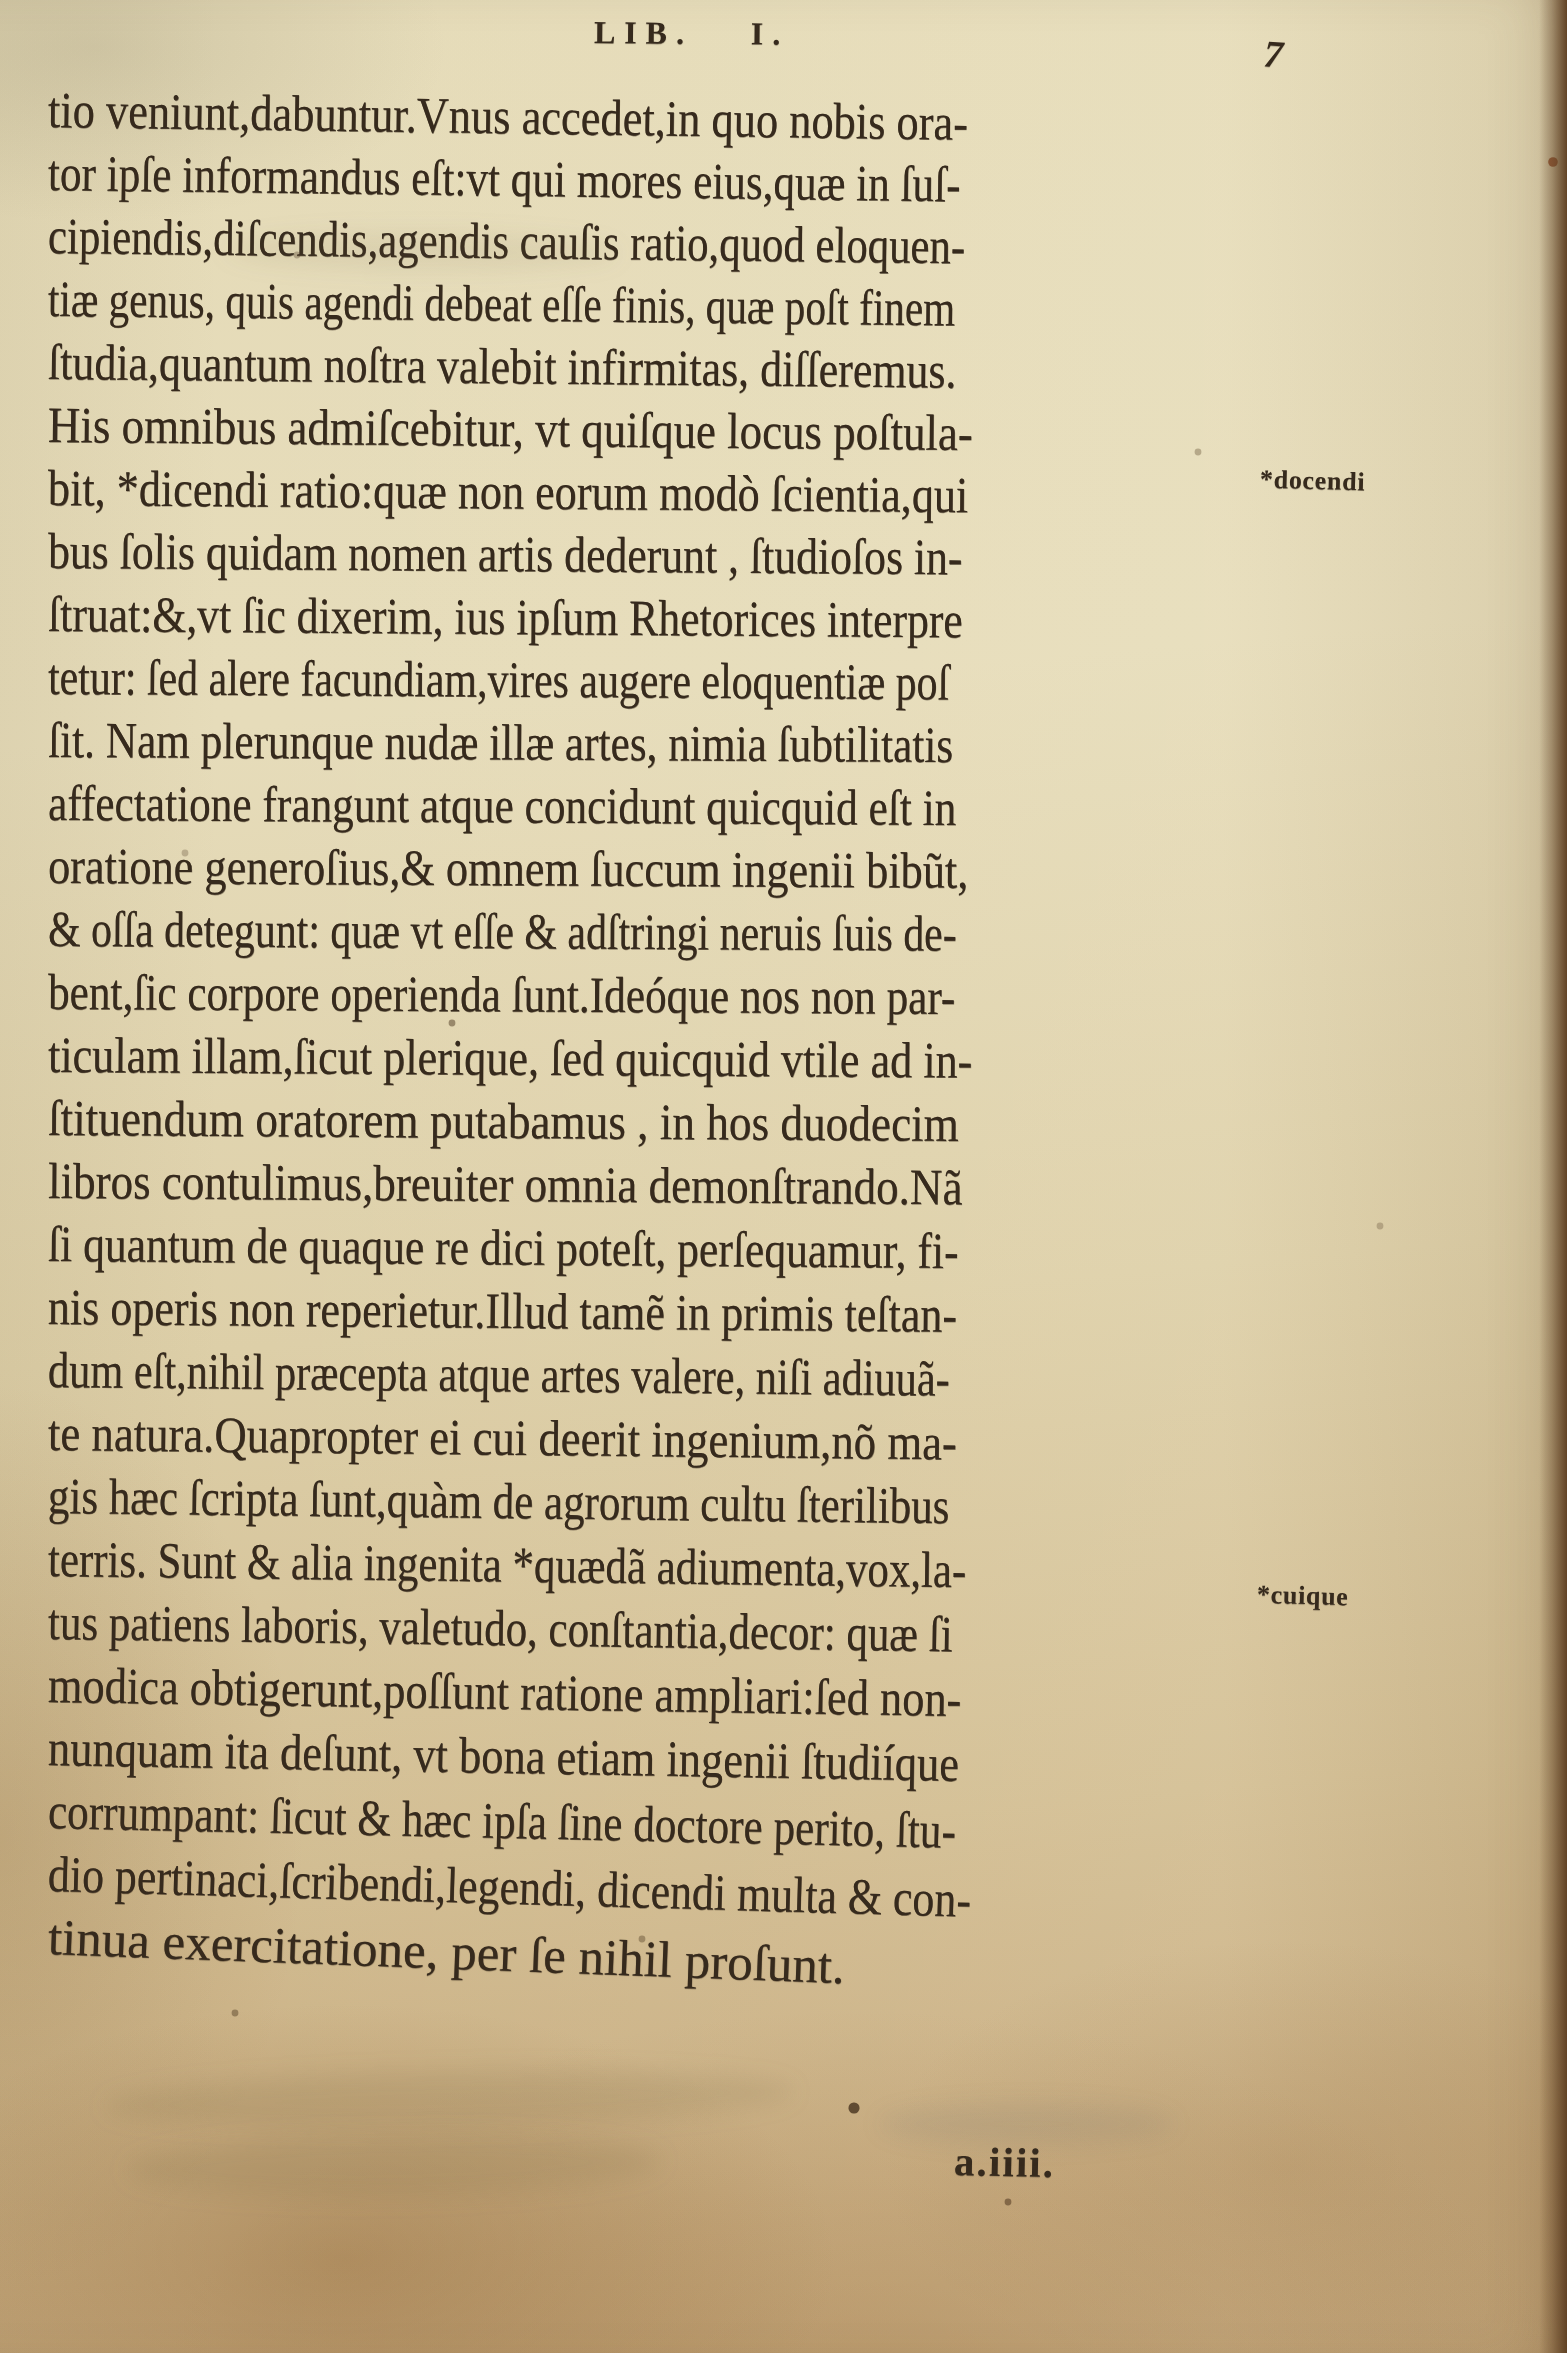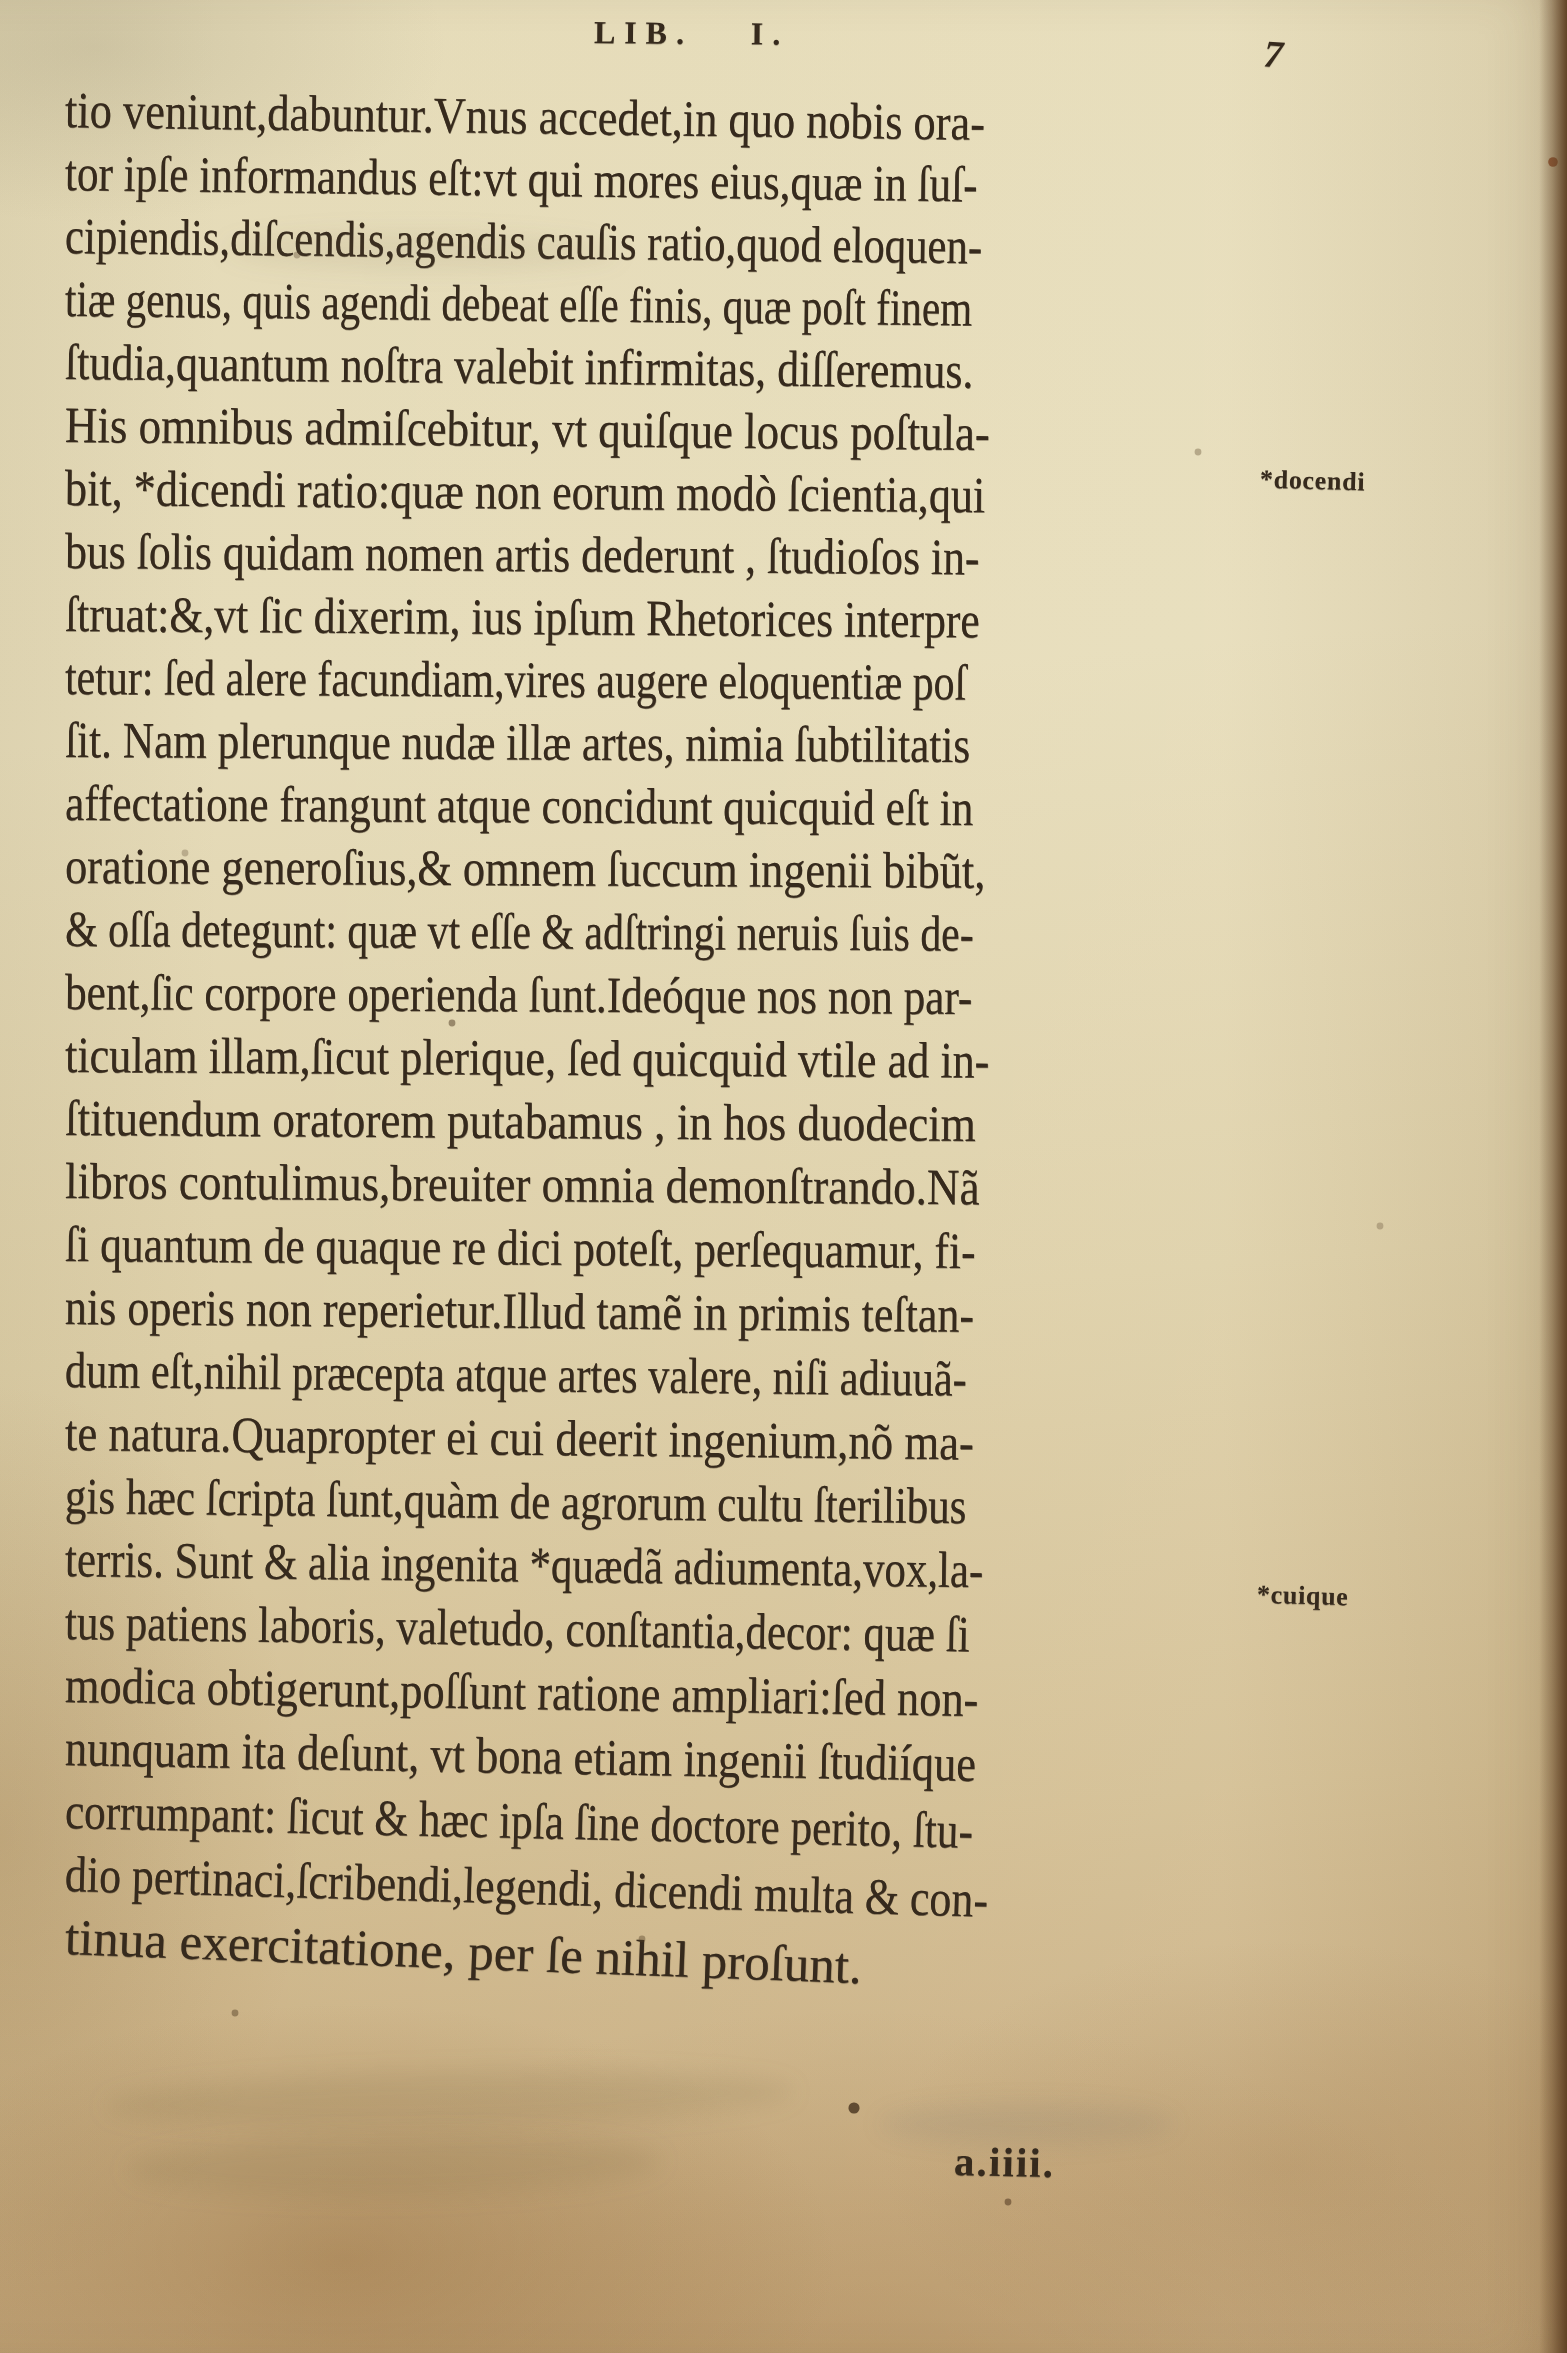--- a/index.html
+++ b/index.html
@@ -33,21 +33,21 @@
     white-space:nowrap;
   }
   .running-head .rh-num { margin-left:41px; }
   .folio {
     position:absolute; left:1264px; top:32px;
     font-size:38px; font-style:italic; font-weight:bold;
     transform:rotate(4deg);
     text-shadow:0 0.7px 0.7px rgba(54,42,29,0.4);
   }
   
-  .text-block { position:absolute; left:65px; top:79px; width:1176px; }
+  .text-block { position:absolute; left:48px; top:79px; width:1176px; }
   .line {
     height:63px; line-height:63px;
     font-size:51px;
     white-space:nowrap;
     transform:rotate(var(--tilt, 0deg));
     transform-origin:0 50%;
   }
   .line > span {
     display:inline-block;
     white-space:nowrap;

